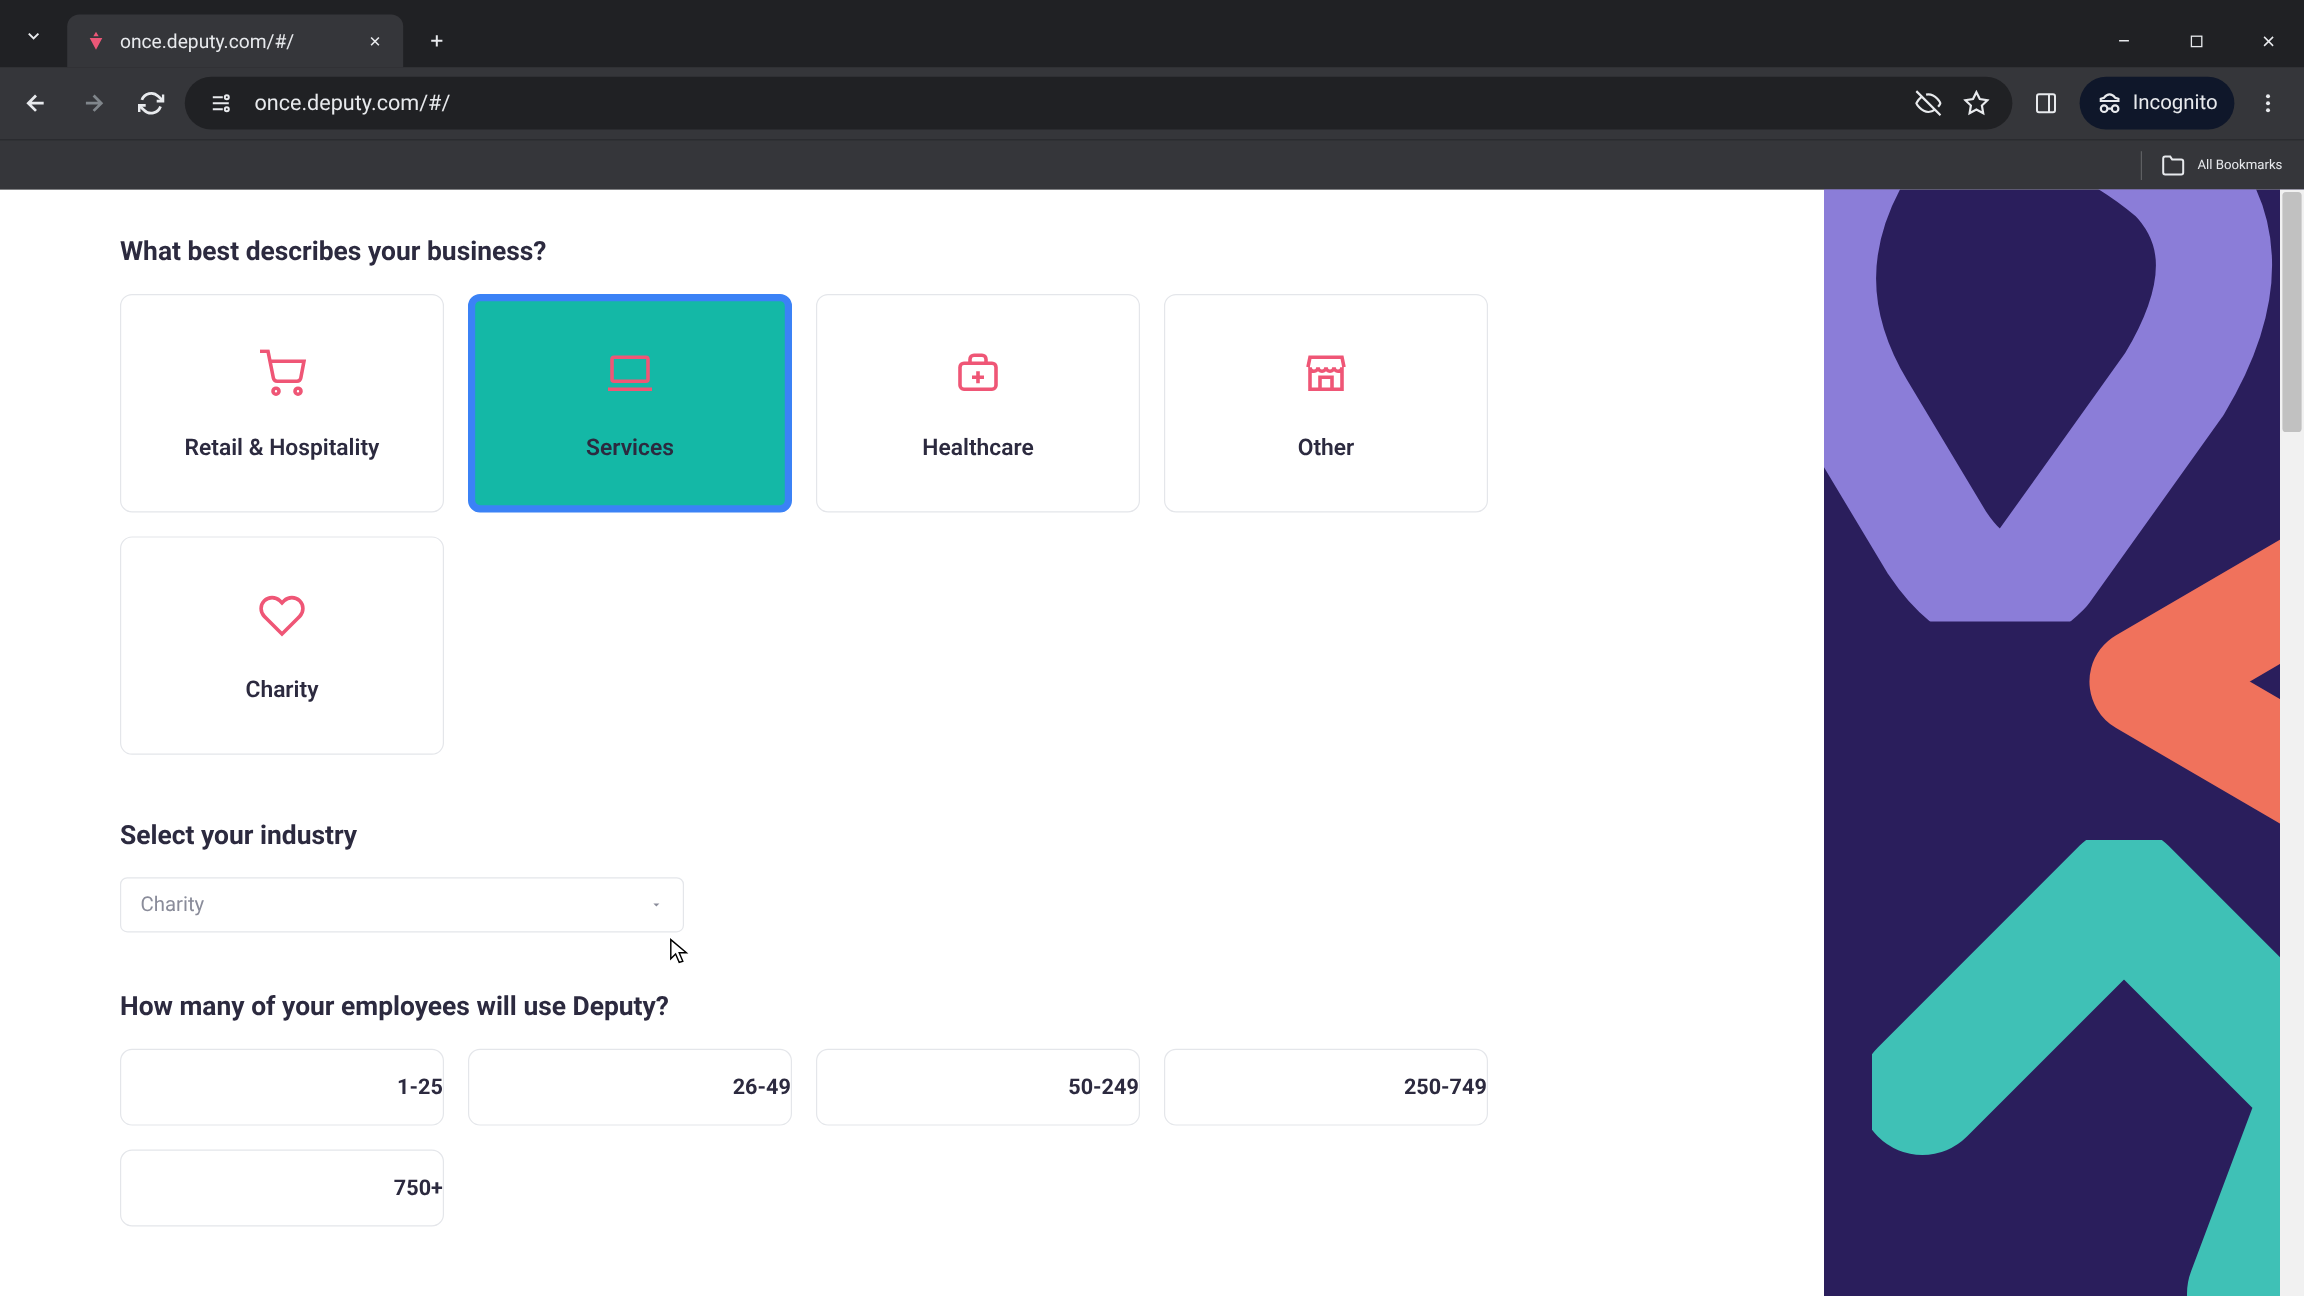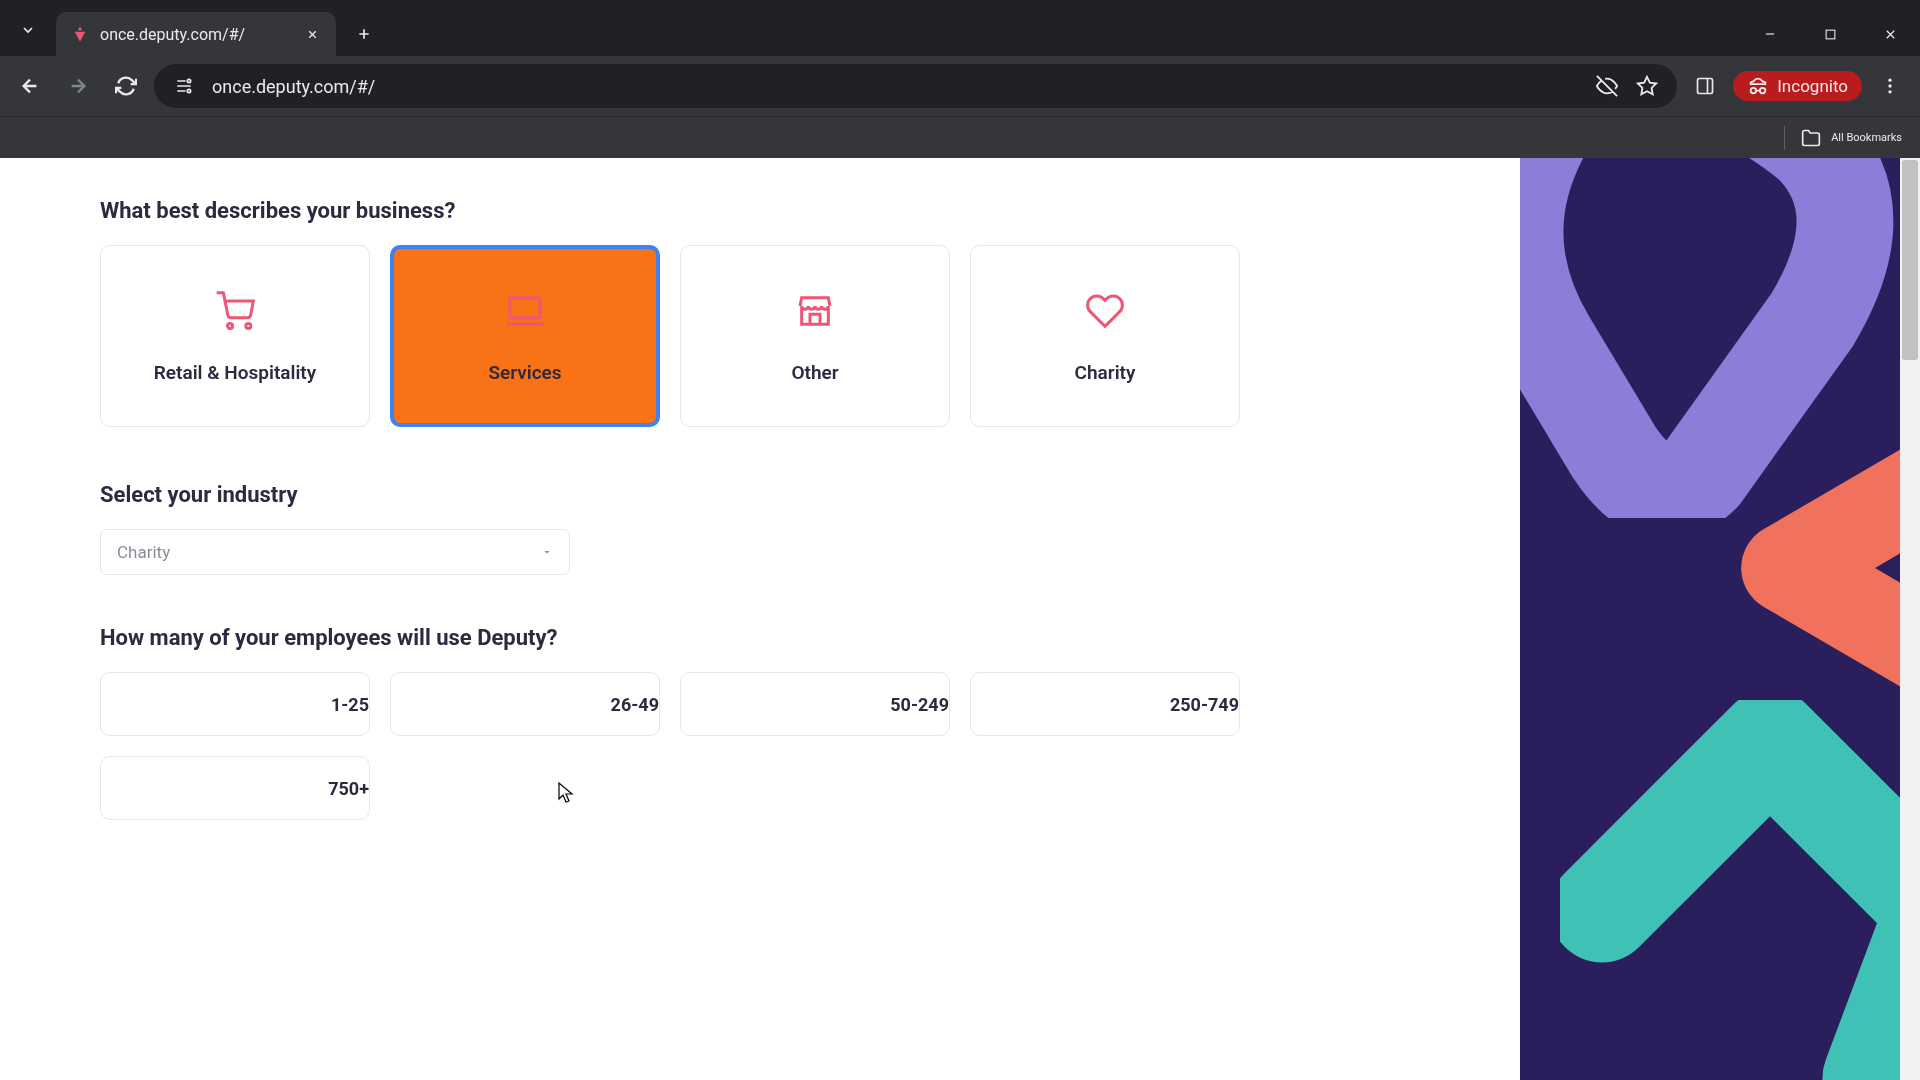--- a/index.html
+++ b/index.html
@@ -110,23 +110,23 @@
   display: flex;
   align-items: center;
   padding: 0 18px;
   color: #e8eaed;
   font-size: 18px;
   gap: 16px;
 }
 .ombox-icon { display: flex; align-items: center; justify-content: center; width: 24px; }
 .url-text { flex: 1; }
 .chip {
-  background: #b91c1c;
+  background: #0f172a;
   border-radius: 22px;
-  height: 30px;
+  height: 44px;
   display: flex;
   align-items: center;
   padding: 0 14px;
   color: #e8eaed;
   font-size: 17px;
   gap: 8px;
   text-align: center;
 }
 .icon-btn {
   width: 40px;
@@ -227,22 +227,22 @@
   border-radius: 10px;
   display: flex;
   flex-direction: column;
   align-items: center;
   justify-content: center;
   gap: 28px;
   cursor: pointer;
   background: #fff;
 }
 .card.selected {
-  border: 4px solid #3b82f6;
-  background: #f97316;
+  border: 6px solid #3b82f6;
+  background: #14b8a6;
 }
 .card-icon {
   width: 44px;
   height: 44px;
   display: flex;
   align-items: center;
   justify-content: center;
   color: #ef5676;
 }
 .card-label {
@@ -430,20 +430,29 @@
       <div class="card selected">
         <div class="card-icon">
           <svg width="40" height="40" viewBox="0 0 24 24" fill="none" stroke="currentColor" stroke-width="1.8">
               <rect x="3" y="4" width="18" height="12" rx="1"></rect>
               <line x1="1" y1="20" x2="23" y2="20"></line>
             </svg>
         </div>
         <div class="card-label">Services</div>
       </div>
 
+      <div class="card">
+        <div class="card-icon">
+          <svg width="40" height="40" viewBox="0 0 24 24" fill="none" stroke="currentColor" stroke-width="1.8">
+              <rect x="3" y="7" width="18" height="13" rx="2"></rect>
+              <path d="M8 7V5a2 2 0 012-2h4a2 2 0 012 2v2M12 11v6M9 14h6"></path>
+            </svg>
+        </div>
+        <div class="card-label">Healthcare</div>
+      </div>
 
       <div class="card">
         <div class="card-icon">
           <svg width="40" height="40" viewBox="0 0 24 24" fill="none" stroke="currentColor" stroke-width="1.8">
               <path d="M3 9l1-5h16l1 5M4 9v11h16V9M4 9a2 2 0 004 0 2 2 0 004 0 2 2 0 004 0 2 2 0 004 0M9 20v-6h6v6"></path>
             </svg>
         </div>
         <div class="card-label">Other</div>
       </div>
 

